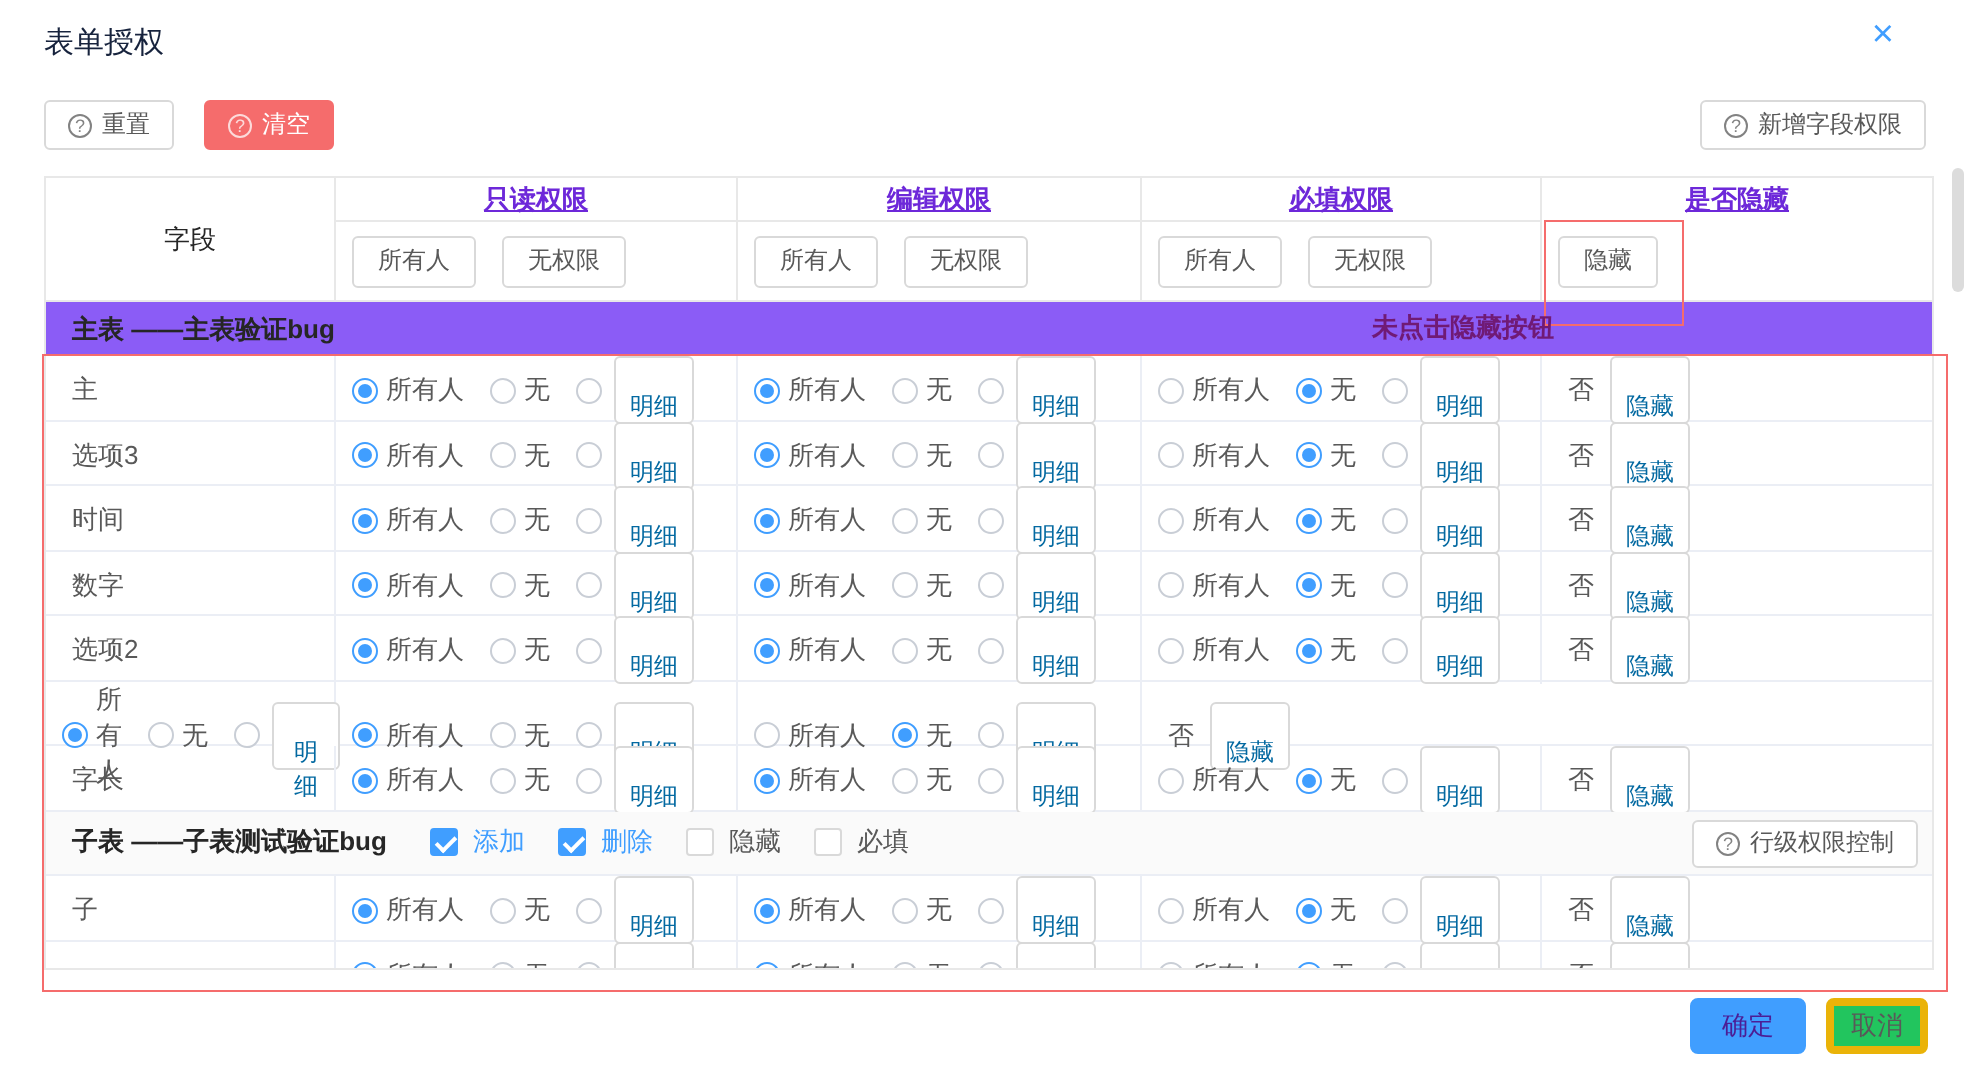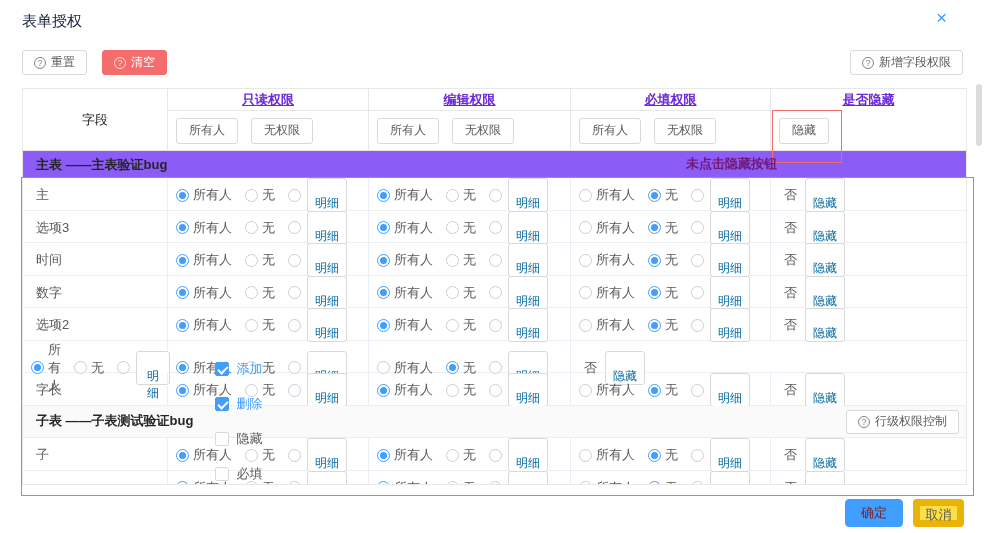--- a/index.html
+++ b/index.html
@@ -41,38 +41,38 @@
   .rd:last-child { margin-right:0; }
   .radio { width:13px; height:13px; border:1px solid #c9ced6; border-radius:50%; background:#fff; position:relative; flex-shrink:0; }
   .radio.on { border-color:#409eff; }
   .radio.on::after { content:''; position:absolute; left:2px; top:2px; right:2px; bottom:2px; background:#409eff; border-radius:50%; }
   .mini { height:22px; min-width:34px; padding:16px 7px; background:#fff; border:1px solid #d9d9d9; border-radius:3px; font-size:12px; color:#0369a1; cursor:pointer; font-family:inherit; }
   .detail-btn { margin-left:2px; }
   .hide-cell { padding-left:13px; gap:8px; }
 
   .sub-section { height:32.5px; display:flex; align-items:center; padding-left:13px; background:#fafafa; border-bottom:1px solid #ebeef5; position:relative; }
   .sec-label { font-weight:700; color:#262626; margin-right:22px; }
-  .cb-group { display:flex; gap:17px;flex-direction:column; }
+  .cb-group { display:flex; gap:17px; }
   .cb { display:inline-flex; align-items:center; gap:7px; cursor:pointer; color:#595959; }
   .cbox { width:14px; height:14px; border:1px solid #d9d9d9; border-radius:2px; background:#fff; position:relative; flex-shrink:0; }
   .cb.checked .cbox { background:#409eff; border-color:#409eff; }
   .cb.checked .cbox::after { content:''; position:absolute; left:4px; top:1px; width:4px; height:8px; border:solid #fff; border-width:0 2px 2px 0; transform:rotate(45deg); }
   .cb.checked .cb-label { color:#409eff; }
   .row-perm-btn { position:absolute; right:7px; top:4px; height:24px; }
 
   
   .anno-box { position:absolute; left:772px; top:110px; width:70px; height:53px; border:1px solid #f56c6c; pointer-events:none; z-index:5; }
   .big-box { position:absolute; left:21px; top:177px; width:953px; height:319px; border:1px solid #f56c6c; pointer-events:none; z-index:5; }
   .anno-text { position:absolute; left:686px; top:155px; color:#701a75; font-size:13px; font-weight:600; z-index:5; }
 
   .scroll-thumb { position:absolute; left:976px; top:84px; width:6px; height:62px; background:#dcdcdc; border-radius:3px; }
 
   
-  .footer-ok { position:absolute; left:845px; top:499px; width:58px; height:28px; background:#409eff; border:1px solid #409eff; border-radius:4px; color:#7f1d1d; font-size:13px; cursor:pointer; font-family:inherit; }
-  .footer-cancel { position:absolute; left:913px; top:499px; width:51px; height:28px; background:#fde047; border:7px solid #eab308; border-radius:4px; color:#595959; font-size:13px; cursor:pointer; font-family:inherit; }
+  .footer-ok { position:absolute; left:845px; top:499px; width:58px; height:28px; background:#409eff; border:1px solid #409eff; border-radius:4px; color:#4c1d95; font-size:13px; cursor:pointer; font-family:inherit; }
+  .footer-cancel { position:absolute; left:913px; top:499px; width:51px; height:28px; background:#22c55e; border:4px solid #eab308; border-radius:4px; color:#595959; font-size:13px; cursor:pointer; font-family:inherit; }
 </style>
 </head>
 <body>
 
 <div class="page">
 
   <div class="dlg-title">表单授权</div>
   <button class="close-btn">×</button>
 
   <div class="toolbar">

